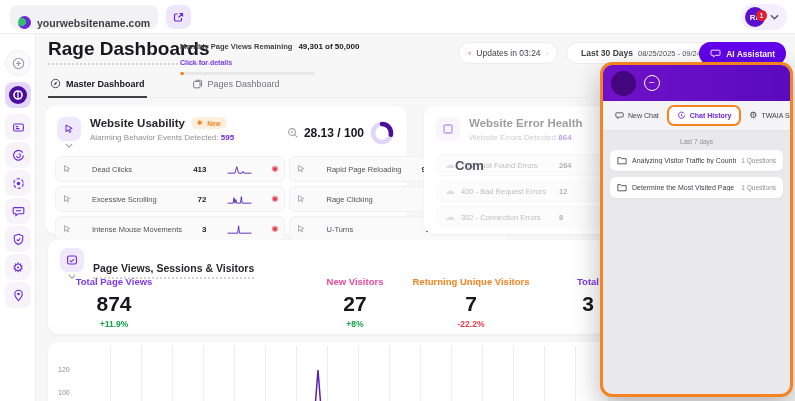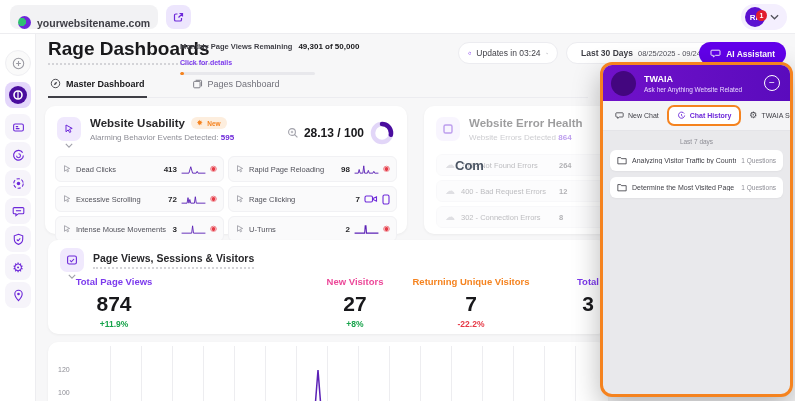--- a/index.html
+++ b/index.html
@@ -72,35 +72,35 @@
   .u-title { font-size:11.5px; font-weight:bold; color:#27272a; }
   .badge-new { font-size:6.5px; font-weight:bold; color:#f5831f; background:#fdeede; border-radius:7px;
     padding:2px 6px; display:flex; align-items:center; gap:3px; }
   .u-sub { font-size:8px; color:#8e8e96; margin-top:4px; }
   .u-sub b { color:#6d28d9; }
   .score-wrap { position:absolute; right:12px; top:14px; display:flex; align-items:center; gap:5px; }
   .score { font-size:12px; font-weight:bold; color:#18181b; }
   .u-grid { position:absolute; left:10px; top:50px; width:342px; display:grid;
     grid-template-columns:1fr 1fr; gap:4px; }
   .u-cell { height:22px; background:#fafafb; border:1px solid #f1f1f4; border-radius:6px; display:flex;
-    align-items:center; gap:4px; padding:12px 6px; }
+    align-items:center; gap:20px; padding:12px 6px; }
   .u-cell .lbl { font-size:7.5px; color:#52525b; flex:1; white-space:nowrap; overflow:hidden; }
   .u-cell .val { font-size:8px; font-weight:bold; color:#27272a; }
   .rec { color:#e63946; font-size:8px; line-height:1; cursor:pointer; }
   .err-fade { opacity:.45; }
   .e-row { position:relative; height:22px; background:#fafafb; border:1px solid #f1f1f4; border-radius:6px;
     display:flex; align-items:center; gap:6px; padding:0 8px; margin:0 12px 4px; }
   .e-row .lbl { font-size:7.5px; color:#6b6b74; }
   .e-row .val { position:absolute; left:122px; font-size:7.5px; font-weight:bold; color:#52525b; }
   .cloud { color:#b9b9c2; font-size:10px; line-height:1; }
   .watermark { position:absolute; left:455px; top:158px; font-size:13px; font-weight:bold; color:#4b5563;
     z-index:5; }
 
   
-  .s-head { position:absolute; left:12px; top:8px; display:flex; gap:9px; align-items:flex-start; }
+  .s-head { position:absolute; left:12px; top:8px; display:flex; gap:9px; align-items:flex-end; }
   .s-title { font-size:10.5px; font-weight:bold; color:#27272a; border-bottom:2px dotted #d4d4d8;
     padding-bottom:3px; margin-top:4px; }
   .statcol { position:absolute; top:36px; transform:translateX(-50%); text-align:center; white-space:nowrap; }
   .statcol .lbl { font-size:9.5px; font-weight:bold; }
   .statcol .val { font-size:21px; font-weight:bold; color:#18181b; margin-top:5px; }
   .statcol .dlt { font-size:8.5px; font-weight:bold; margin-top:3px; }
 
   
   .grid-area { position:absolute; left:62px; top:4px; width:486px; height:116px;
     background:repeating-linear-gradient(to right, #ededf0 0 1px, transparent 1px 31px); }
@@ -460,24 +460,20 @@
   <span class="ytick" style="top:24px">120</span>
   <span class="ytick" style="top:47px">100</span>
   <svg class="abs" style="left:62px;top:4px" width="486" height="116" viewBox="0 0 486 116" preserveAspectRatio="none">
     <path d="M0 190 L195 190 L208 24 L221 190 L486 190" fill="none" stroke="#5b21b6" stroke-width="1.5"></path>
   </svg>
 </div>
 
 <div class="panel">
   <div class="p-head">
     <span class="p-avatar"></span>
-    <div class="p-titles">
-      <div class="p-title">TWAIA</div>
-      <div class="p-sub">Ask her Anything Website Related</div>
-    </div>
     <span class="p-min">
         <span>−</span>
       </span>
   </div>
   <div class="p-tabs">
     <div class="p-tab">
       <svg width="9" height="9" viewBox="0 0 12 12">
           <path d="M2 2.4h8a.9.9 0 0 1 .9.9v3.8a.9.9 0 0 1-.9.9H6L3.6 9.8V8H2a.9.9 0 0 1-.9-.9V3.3A.9.9 0 0 1 2 2.4z" fill="none" stroke="#3f3f46" stroke-width="1.1"></path>
         </svg>
       <span>New Chat</span>

